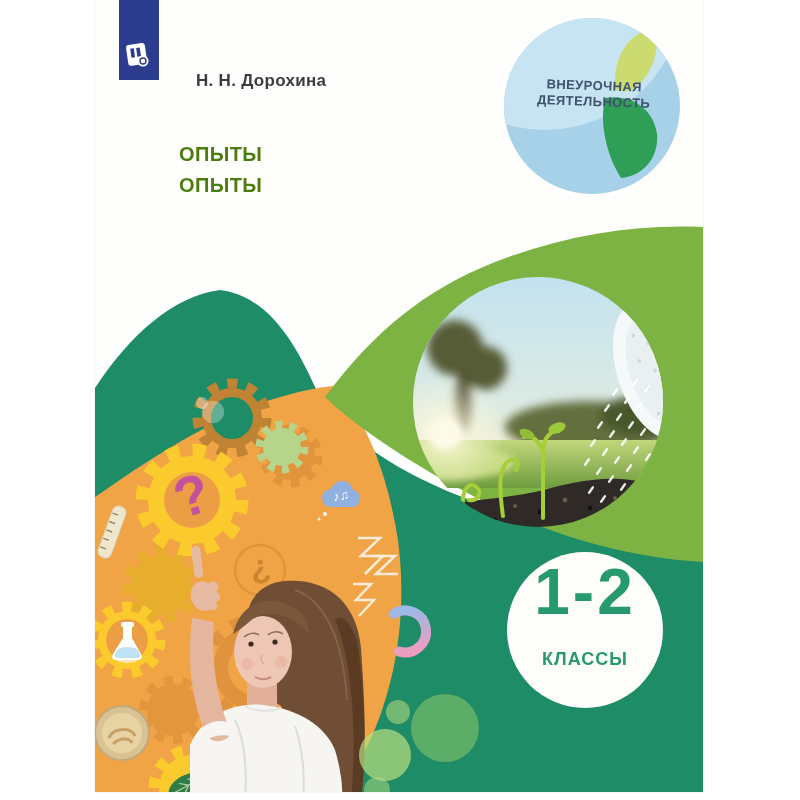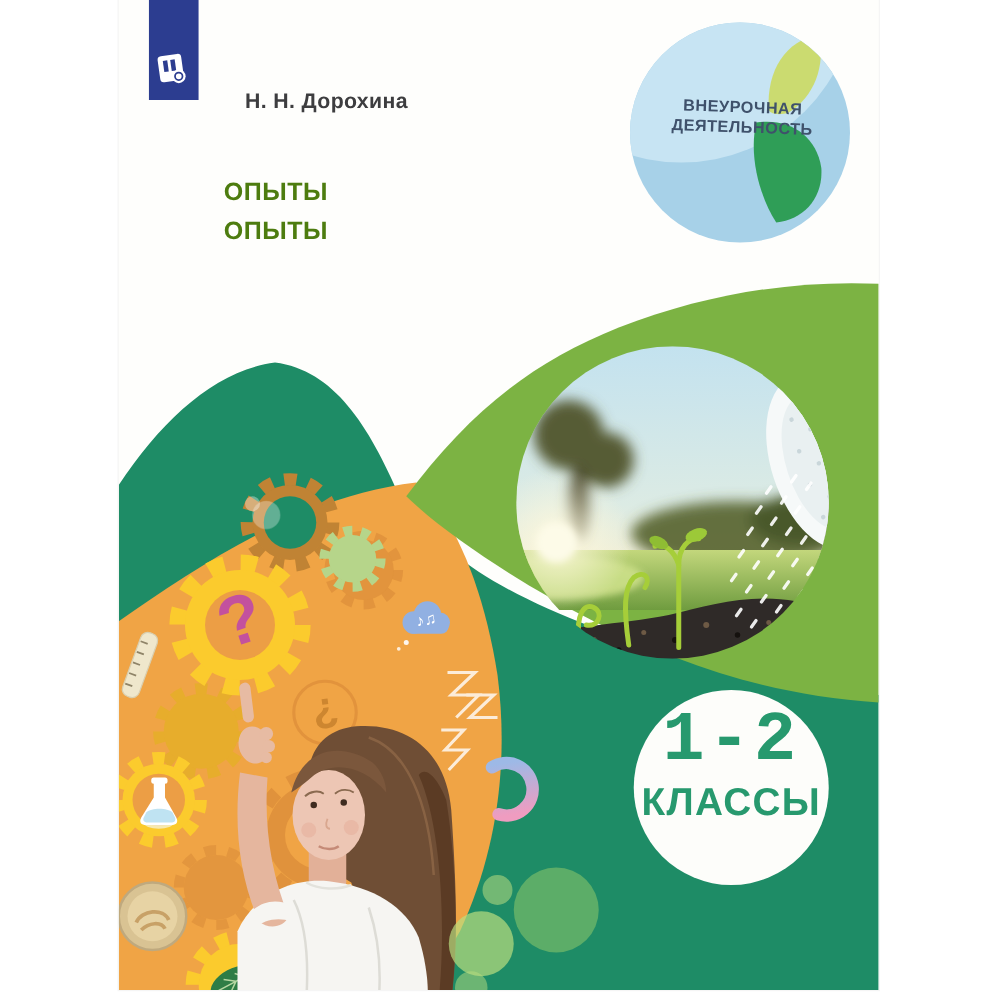--- a/index.html
+++ b/index.html
@@ -8,22 +8,22 @@
   .book{position:absolute;left:95px;top:0;width:608px;height:792px;background:#fefefc;
         overflow:hidden;box-shadow:0 0 0 1px rgba(0,0,0,.04);}
   .art{position:absolute;left:0;top:0;}
   .ovl{position:absolute;z-index:5;}
   .logo{left:24px;top:0;width:40px;height:80px;}
   .authors{left:101px;top:69px;font-size:17px;line-height:24px;font-weight:700;color:#3d3d3f;letter-spacing:.3px;}
   .title{left:84px;top:139px;font-size:20px;line-height:30.5px;font-weight:700;color:#4d7c0f;letter-spacing:.4px;}
   .badge-text{left:419px;top:78px;width:160px;text-align:center;transform:rotate(2deg);
         font-size:13px;line-height:16px;font-weight:700;color:#3f516b;letter-spacing:.4px;}
   .grade{left:412px;top:556px;width:156px;text-align:center;color:#27996e;}
-  .grade .num{font-size:56px;line-height:72px;font-weight:700;letter-spacing:3px;font-family:Liberation Mono, monospace;}
-  .grade .lbl{font-size:31px;line-height:28px;font-weight:700;letter-spacing:1px;margin-top:0;}
+  .grade .num{font-size:64px;line-height:72px;font-weight:700;letter-spacing:3px;}
+  .grade .lbl{font-size:18px;line-height:28px;font-weight:700;letter-spacing:1px;margin-top:17px;}
   .q-pink{left:70px;top:466px;width:54px;text-align:center;transform:rotate(-18deg);
         font-size:56px;font-weight:700;color:#c3519e;line-height:60px;}
   .q-orange{left:147px;top:547px;width:36px;text-align:center;transform:rotate(-8deg);
         font-size:34px;font-weight:700;color:#cd8630;line-height:38px;}
   .notes{left:226px;top:489px;width:40px;text-align:center;transform:rotate(-10deg);
         font-size:13px;font-weight:700;color:#ffffff;line-height:14px;}
 </style>
 </head>
 <body>
 

